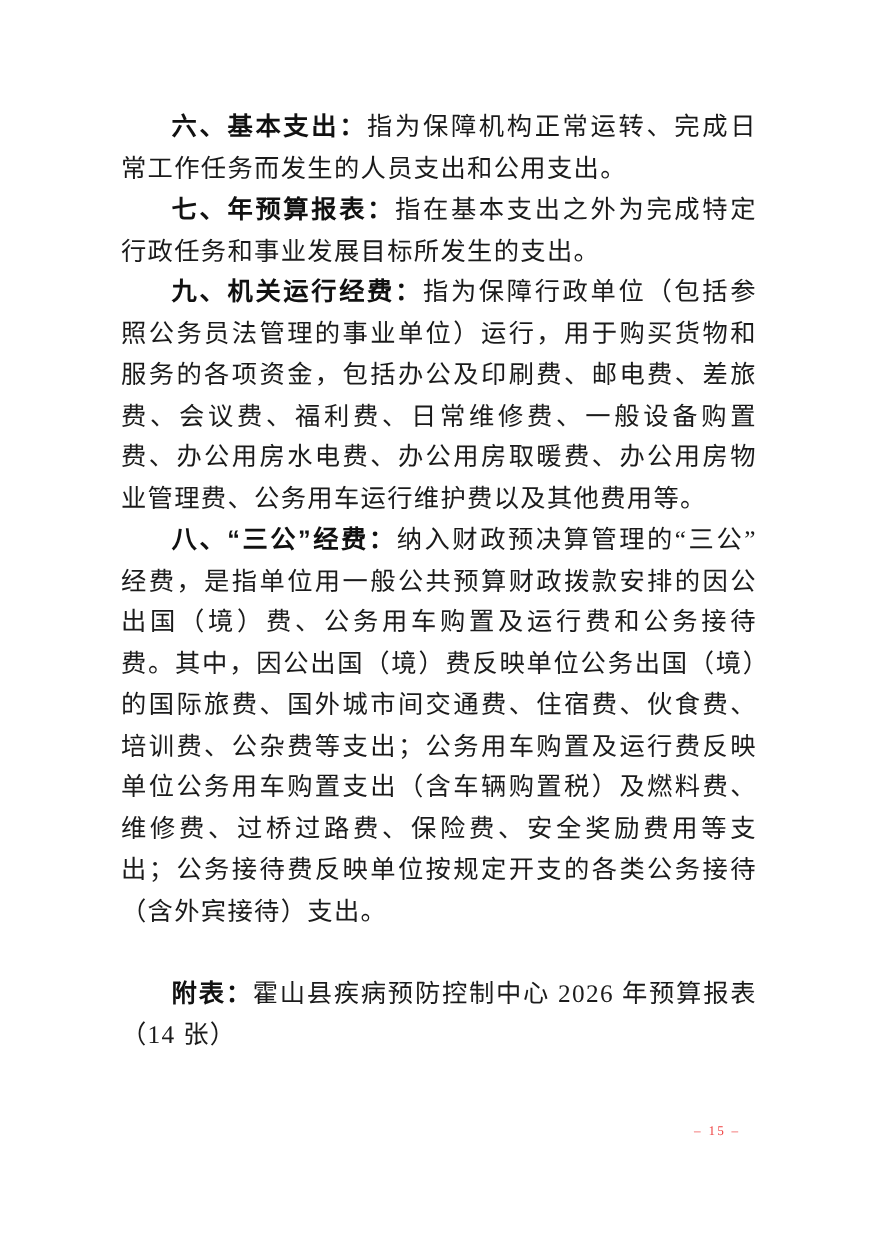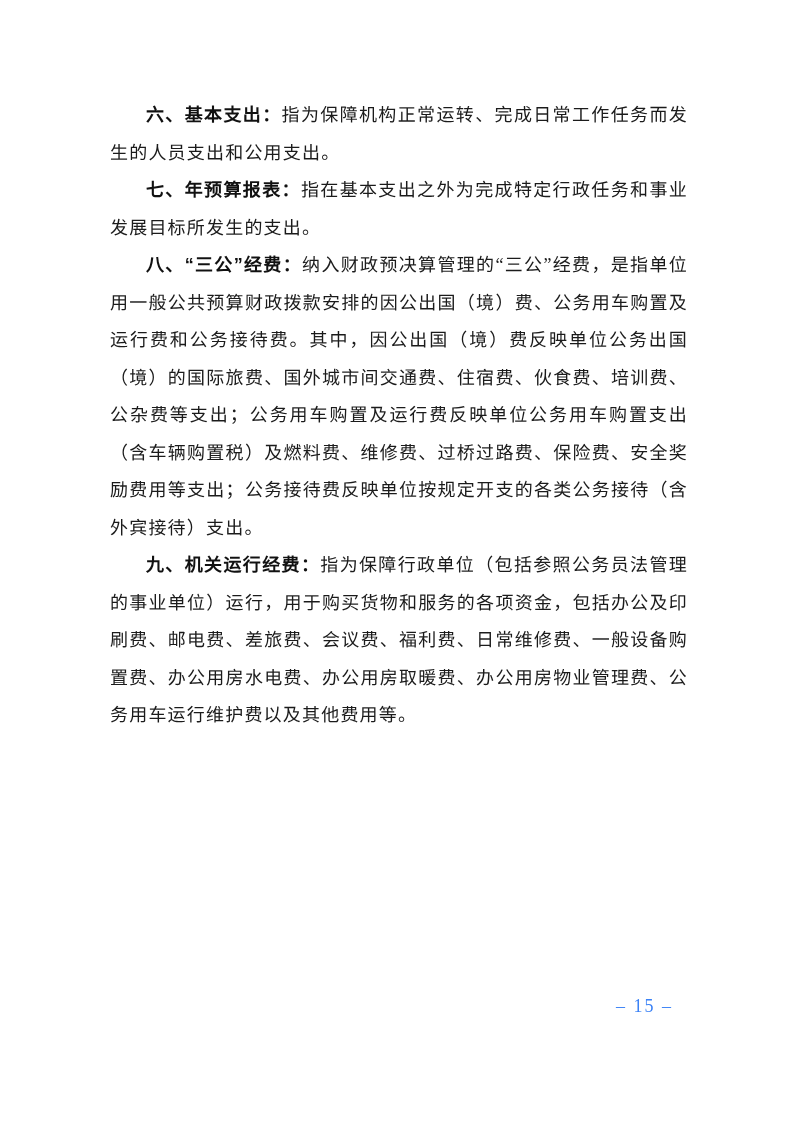--- a/index.html
+++ b/index.html
@@ -18,58 +18,59 @@
     color: #1b1b1b;
   }
   .content {
     position: absolute;
     left: 110px;
     top: 97px;
     width: 578px;
   }
   .para {
     margin: 0;
-    font-size: 18px;
+    font-size: 23px;
     line-height: 37.5px;
     text-align: justify;
     text-justify: inter-character;
     text-indent: 2em;
     letter-spacing: 1.2px;
     word-break: break-all;
   }
   .para .lead {
     font-family: "Liberation Sans", sans-serif;
     font-weight: 700;
     color: #111111;
   }
   .para.attachment {
     margin-top: 37.5px;
   }
   .footer {
     position: absolute;
-    top: 996px;
+    top: 1018px;
     right: 120px;
-    font-size: 18px;
+    font-size: 12px;
     line-height: 20px;
     letter-spacing: 2px;
-    color: #3b82f6;
+    color: #ef4444;
     font-family: "Liberation Serif", serif;
   }
 </style>
 </head>
 <body>
 
 <div class="page">
   <div class="content">
 
     <p class="para"><b class="lead">六、基本支出：</b><span>指为保障机构正常运转、完成日常工作任务而发生的人员支出和公用支出。</span></p>
 
     <p class="para"><b class="lead">七、年预算报表：</b><span>指在基本支出之外为完成特定行政任务和事业发展目标所发生的支出。</span></p>
 
+    <p class="para"><b class="lead">九、机关运行经费：</b><span>指为保障行政单位（包括参照公务员法管理的事业单位）运行，用于购买货物和服务的各项资金，包括办公及印刷费、邮电费、差旅费、会议费、福利费、日常维修费、一般设备购置费、办公用房水电费、办公用房取暖费、办公用房物业管理费、公务用车运行维护费以及其他费用等。</span></p>
+
     <p class="para"><b class="lead">八、“三公”经费：</b><span>纳入财政预决算管理的“三公”经费，是指单位用一般公共预算财政拨款安排的因公出国（境）费、公务用车购置及运行费和公务接待费。其中，因公出国（境）费反映单位公务出国（境）的国际旅费、国外城市间交通费、住宿费、伙食费、培训费、公杂费等支出；公务用车购置及运行费反映单位公务用车购置支出（含车辆购置税）及燃料费、维修费、过桥过路费、保险费、安全奖励费用等支出；公务接待费反映单位按规定开支的各类公务接待（含外宾接待）支出。</span></p>
 
-    <p class="para"><b class="lead">九、机关运行经费：</b><span>指为保障行政单位（包括参照公务员法管理的事业单位）运行，用于购买货物和服务的各项资金，包括办公及印刷费、邮电费、差旅费、会议费、福利费、日常维修费、一般设备购置费、办公用房水电费、办公用房取暖费、办公用房物业管理费、公务用车运行维护费以及其他费用等。</span></p>
-
+    <p class="para attachment"><b class="lead">附表：</b><span>霍山县疾病预防控制中心 2026 年预算报表（14 张）</span></p>
 
   </div>
 
   <div class="footer">– 15 –</div>
 </div>
 
 </body></html>

